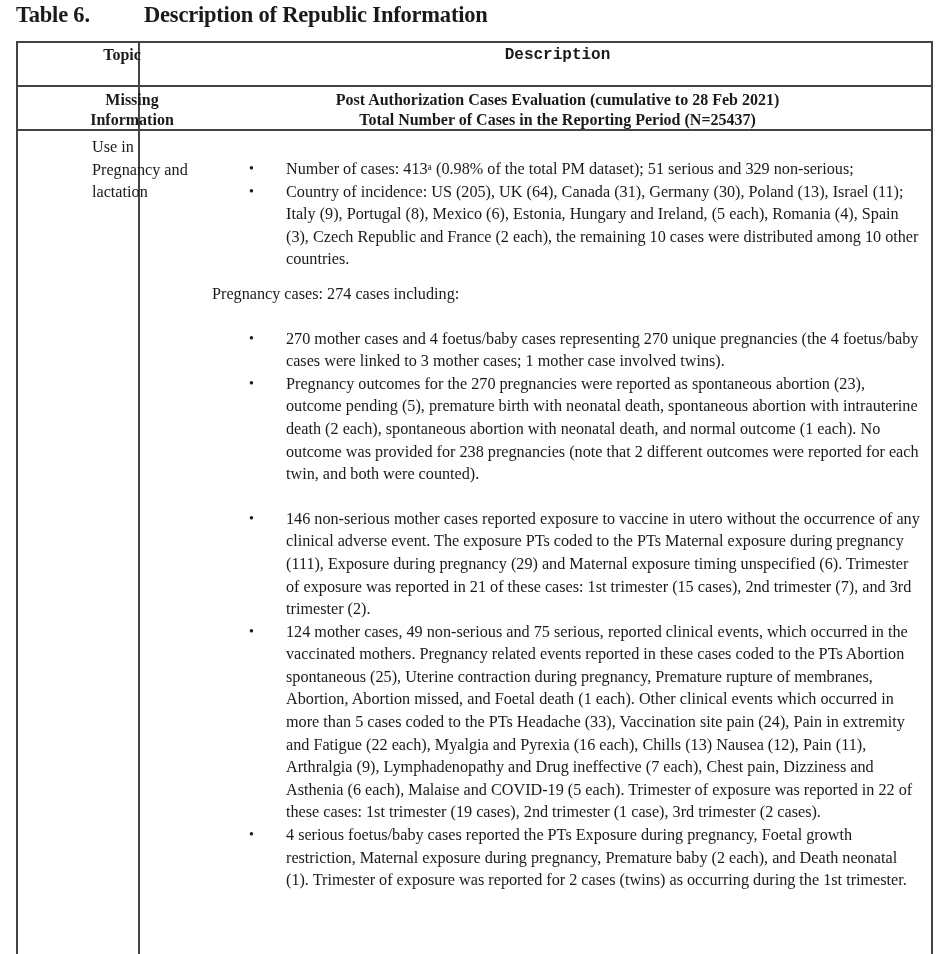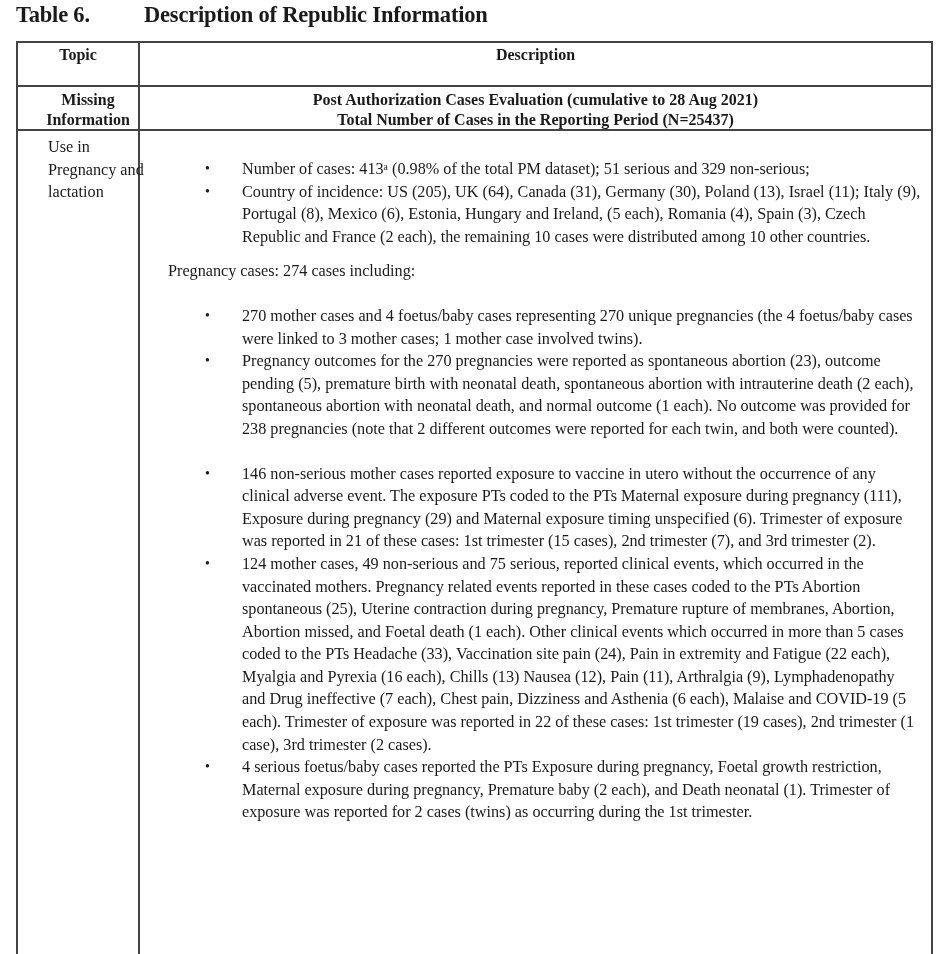--- a/index.html
+++ b/index.html
@@ -18,24 +18,24 @@
       position: absolute; left: 16px; top: 41px; width: 917px; height: 930px;
       border-left: 2px solid #444; border-right: 2px solid #444; border-top: 2px solid #444;
       box-sizing: border-box;
     }
     .vline {
       position: absolute; left: 120px; top: 0; bottom: 0; width: 2px; background: #444;
     }
     .hline {
       position: absolute; left: 0; right: 0; height: 2px; background: #444;
     }
-    .cell-text { position: absolute; }
+    .cell-text { position: absolute; padding-left: 44px; }
     .hdr { font-weight: bold; font-size: 16px; text-align: center; line-height: 20px; }
     .topic-hdr { left: 0; width: 120px; top: 2px; }
-    .desc-hdr { left: 122px; right: 0; top: 2px; }
+    .desc-hdr { left: 122px; right: 0; top: 2px; font-family: Liberation Mono, monospace; }
     .mi-hdr { left: 0; width: 140px; top: 47px; }
     .pa-hdr { left: 122px; right: 0; top: 47px; }
     .body-text { font-size: 16.2px; line-height: 22.6px; margin-left: 20px; }
     .topic-cell { left: 10px; top: 93px; width: 110px; }
     .desc-cell { left: 130px; top: 93px; right: 10px; }
     ul { margin: 0; padding: 0; list-style: none; }
     li { position: relative; padding-left: 74px; }
     li .bullet {
       position: absolute; left: 37px; top: 0; font-size: 14px;
     }
@@ -52,21 +52,21 @@
 <div class="tbl">
   <div class="vline"></div>
   <div class="hline" style="top:42px"></div>
   <div class="hline" style="top:86px"></div>
 
   <div class="cell-text hdr topic-hdr">Topic</div>
   <div class="cell-text hdr desc-hdr">Description</div>
 
   <div class="cell-text hdr mi-hdr">Missing Information</div>
   <div class="cell-text hdr pa-hdr">
-    <div>Post Authorization Cases Evaluation (cumulative to 28 Aug 2021)</div>
+    <div>Post Authorization Cases Evaluation (cumulative to 28 Feb 2021)</div>
     <div>Total Number of Cases in the Reporting Period (N=25437)</div>
   </div>
 
   <div class="cell-text body-text topic-cell">Use in Pregnancy and lactation</div>
 
   <div class="cell-text body-text desc-cell">
     <ul class="group" id="group1" style="margin-top:22px">
         <li><span class="bullet">•</span><span>Number of cases: 413ᵃ (0.98% of the total PM dataset); 51 serious and 329 non-serious;</span></li>
         <li><span class="bullet">•</span><span>Country of incidence: US (205), UK (64), Canada (31), Germany (30), Poland (13), Israel (11); Italy (9), Portugal (8), Mexico (6), Estonia, Hungary and Ireland, (5 each), Romania (4), Spain (3), Czech Republic and France (2 each), the remaining 10 cases were distributed among 10 other countries.</span></li>
       </ul>

